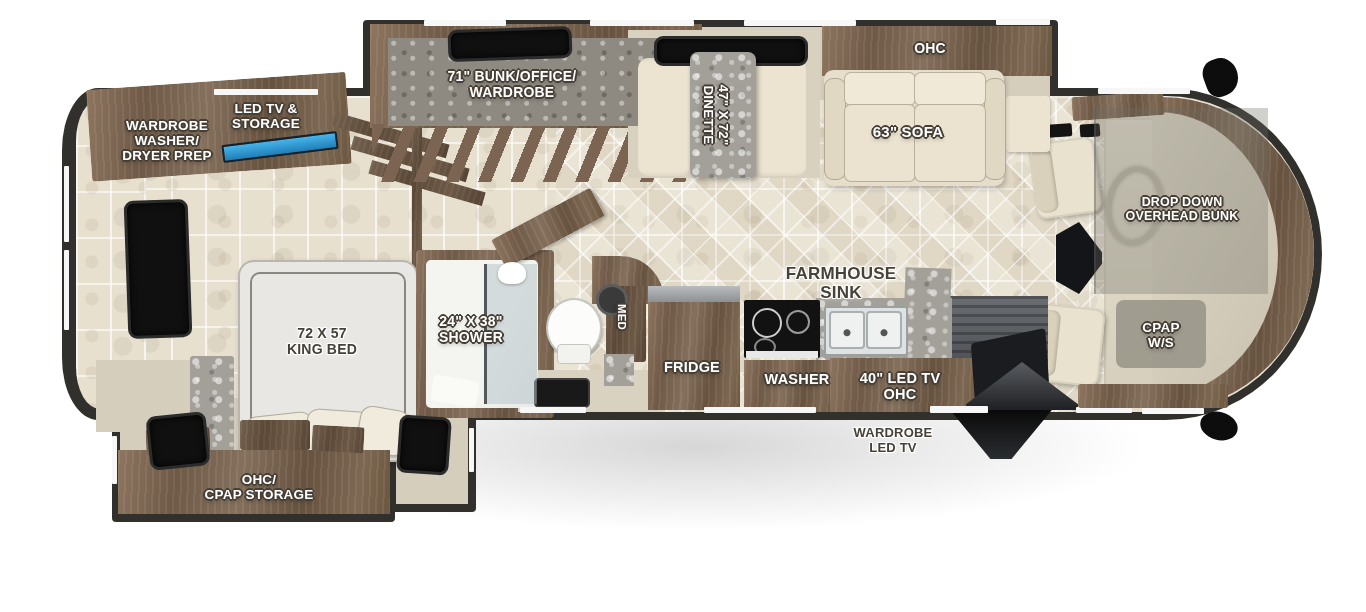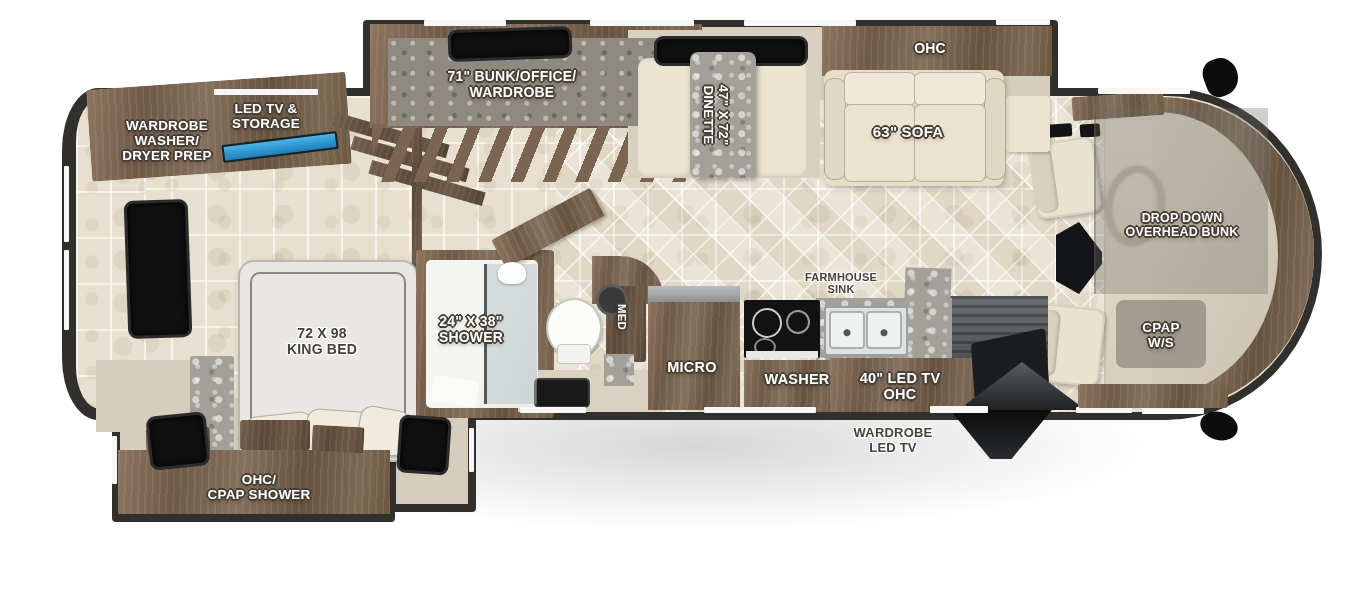--- a/index.html
+++ b/index.html
@@ -221,33 +221,33 @@
 WASHER/
 DRYER PREP</div>
   <div class="lbl" style="left:266px;top:116px;font-size:13.5px;">LED TV &amp;
 STORAGE</div>
   <div class="lbl" style="left:512px;top:85px;font-size:14px;">71" BUNK/OFFICE/
 WARDROBE</div>
   <div class="lbl rot90" style="left:716px;top:115px;font-size:13.5px;">47" X 72"
 DINETTE</div>
   <div class="lbl" style="left:930px;top:49px;font-size:14px;">OHC</div>
   <div class="lbl" style="left:908px;top:132px;font-size:15px;">63" SOFA</div>
-  <div class="lbl" style="left:1182px;top:225px;font-size:12.5px;">DROP DOWN
+  <div class="lbl" style="left:1182px;top:209px;font-size:12.5px;">DROP DOWN
 OVERHEAD BUNK</div>
   <div class="lbl" style="left:1161px;top:335px;font-size:13.5px;">CPAP
 W/S</div>
-  <div class="lbl dark" style="left:322px;top:342px;font-size:14px;">72 X 98
+  <div class="lbl dark" style="left:322px;top:342px;font-size:14px;">72 X 57
 KING BED</div>
   <div class="lbl" style="left:471px;top:330px;font-size:14px;">24" X 38"
 SHOWER</div>
   <div class="lbl rot90" style="left:622px;top:317px;font-size:11.5px;">MED</div>
-  <div class="lbl" style="left:692px;top:367px;font-size:14.5px;">MICRO</div>
-  <div class="lbl dark" style="left:841px;top:283px;font-size:11px;">FARMHOUSE
+  <div class="lbl" style="left:692px;top:367px;font-size:14.5px;">FRIDGE</div>
+  <div class="lbl dark" style="left:841px;top:283px;font-size:17px;">FARMHOUSE
 SINK</div>
   <div class="lbl" style="left:797px;top:379px;font-size:14.5px;">WASHER</div>
   <div class="lbl" style="left:900px;top:386px;font-size:14.5px;">40" LED TV
 OHC</div>
   <div class="lbl dark" style="left:893px;top:441px;font-size:13px;">WARDROBE
 LED TV</div>
   <div class="lbl" style="left:259px;top:487px;font-size:13.5px;">OHC/
-CPAP SHOWER</div>
+CPAP STORAGE</div>
 
 </div>
 
 </body></html>

